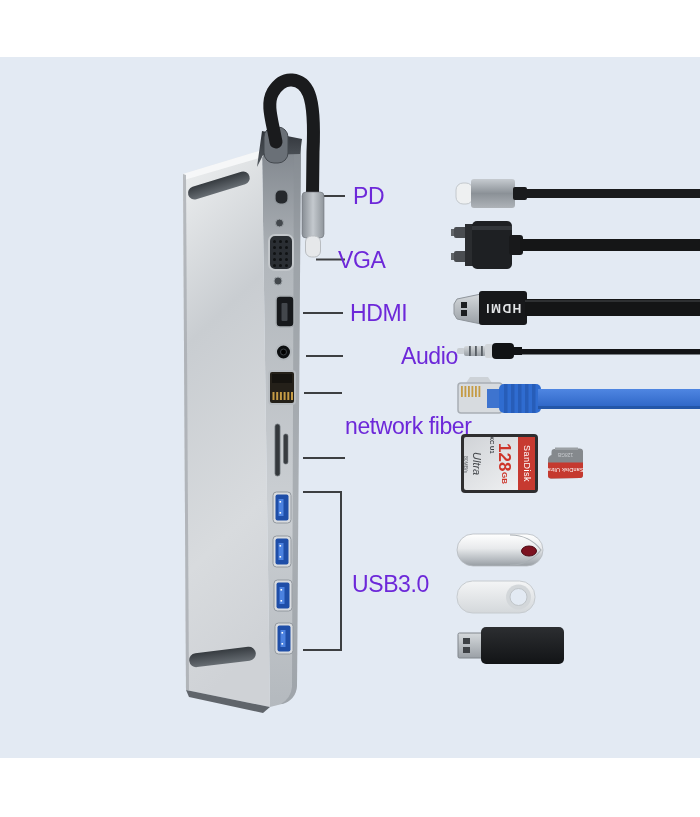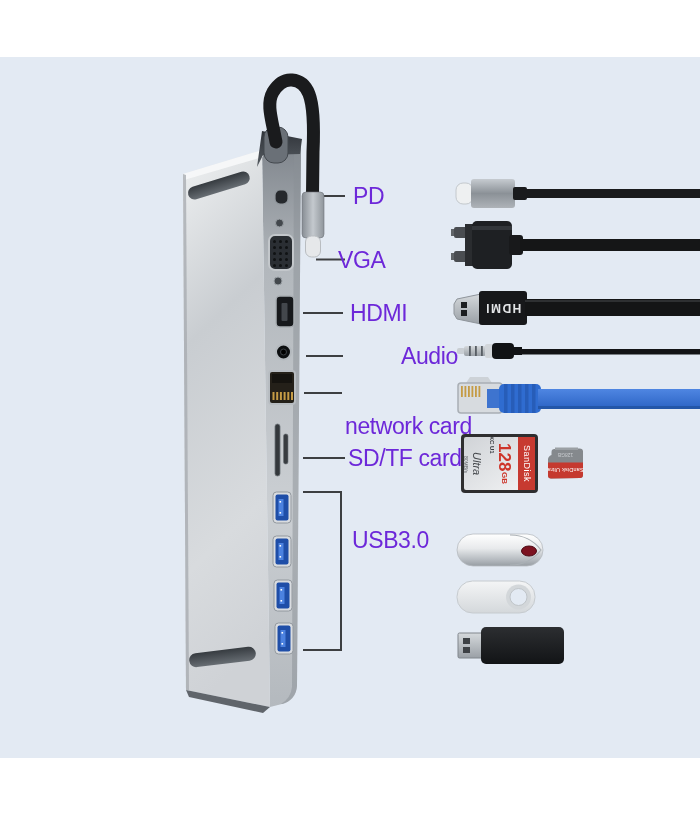--- a/index.html
+++ b/index.html
@@ -293,23 +293,22 @@
       <rect x="463" y="638" width="7" height="6" fill="#3d4145"></rect>
       <rect x="463" y="647" width="7" height="6" fill="#3d4145"></rect>
       <rect x="481" y="627" width="83" height="37" rx="5" fill="url(#gBlackBody)"></rect>
     </g>
   </svg>
 
   <div class="port-label" style="left:353px;top:196px;">PD</div>
   <div class="port-label" style="left:338px;top:260px;">VGA</div>
   <div class="port-label" style="left:350px;top:313px;">HDMI</div>
   <div class="port-label" style="left:365px;top:356px;margin-left:36px;">Audio</div>
-  <div class="port-label" style="left:345px;top:426px;">network card</div>
-  <div class="port-label" style="left:348px;top:458px;">SD/TF card</div>
-  <div class="port-label" style="left:352px;top:540px;">USB3.0</div>
+  <div class="port-label" style="left:345px;top:426px;">network fiber</div>
+  <div class="port-label" style="left:352px;top:584px;">USB3.0</div>
 
   <div class="hdmi-conn-text">HDMI</div>
 
   <div class="sd-text rot-vert sd-logos">
     <span>XC</span>
     <span>U1</span>
   </div>
   <div class="sd-text rot-vert sd-speed">80MB/s</div>
   <div class="sd-text rot-vert sd-ultra">Ultra</div>
   <div class="sd-text rot-vert sd-cap">

